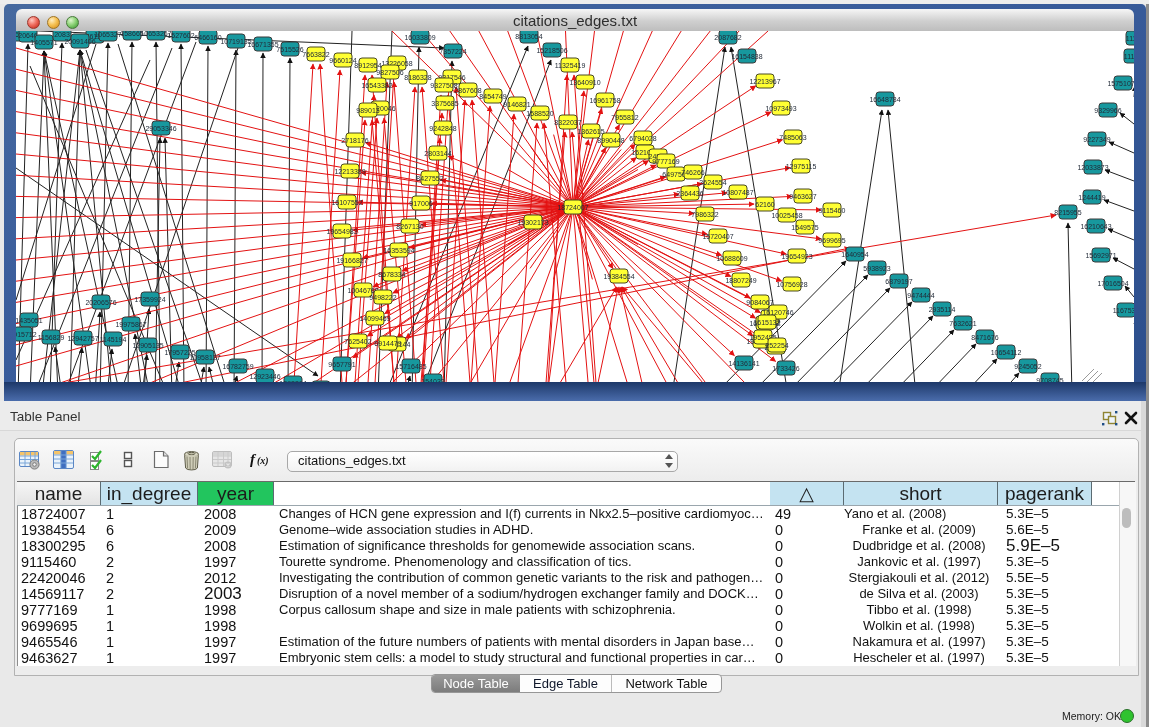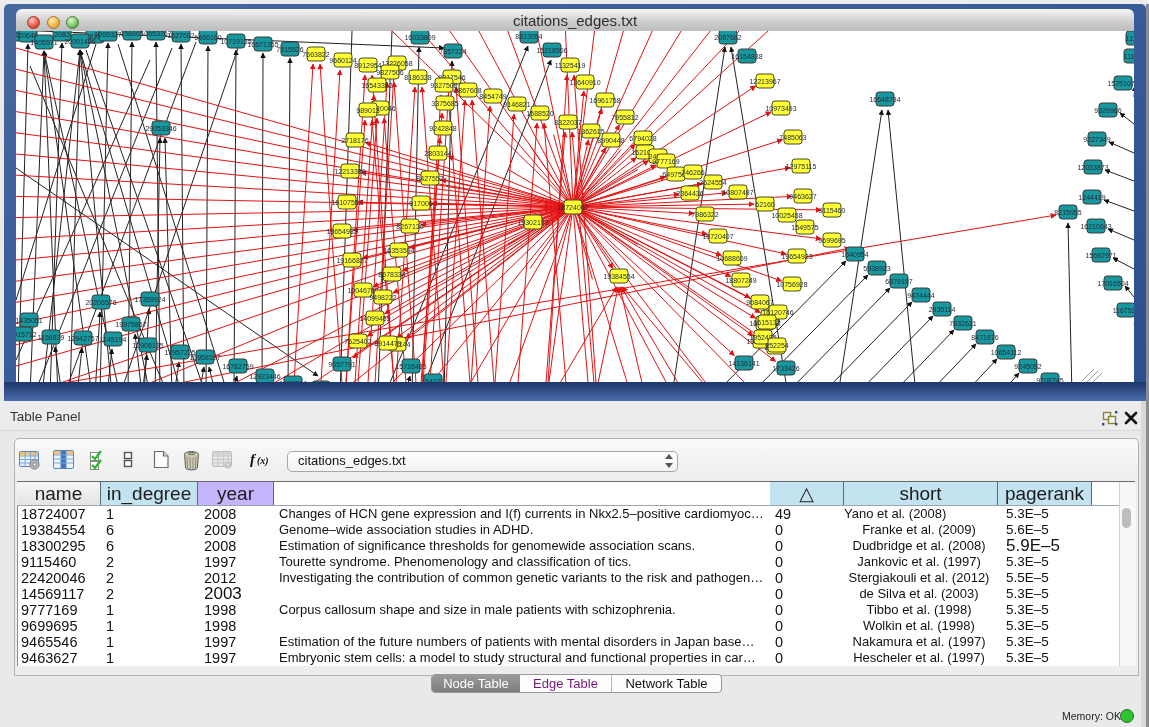--- a/index.html
+++ b/index.html
@@ -615,21 +615,21 @@
 <div style="position:absolute;left:298px;top:450px;font-size:13px;line-height:22px;color:#111;">citations_edges.txt</div>
 <svg style="position:absolute;left:663px;top:453px;" width="12" height="16" viewBox="0 0 12 16">
  <path d="M6 1 L10 6 L2 6 z" fill="#555"></path>
     <path d="M6 15 L10 10 L2 10 z" fill="#555"></path>
 </svg>
 
 <div style="position:absolute;left:17px;top:482px;width:1118px;height:184px;background:#fff;border-left:1px solid #8d8d8d;box-sizing:border-box;"></div>
 <div style="position:absolute;left:0;top:482px;width:1149px;height:36px;font-size:19px;color:#1c1c1c;">
 <div style="position:absolute;left:17px;top:0;width:84px;height:24px;line-height:24px;background:linear-gradient(#f6f6f6,#e3e3e3);border-right:1px solid #5b6b72;box-sizing:border-box;text-align:center;overflow:hidden;">name</div>
     <div style="position:absolute;left:101px;top:0;width:97px;height:24px;line-height:24px;background:#c4e3f1;border-right:1px solid #5b6b72;box-sizing:border-box;text-align:center;overflow:hidden;">in_degree</div>
-    <div style="position:absolute;left:198px;top:0;width:76px;height:24px;line-height:24px;background:#c4b5fd;border-right:1px solid #5b6b72;box-sizing:border-box;text-align:center;overflow:hidden;">year</div>
+    <div style="position:absolute;left:198px;top:0;width:76px;height:24px;line-height:24px;background:#22c55e;border-right:1px solid #5b6b72;box-sizing:border-box;text-align:center;overflow:hidden;">year</div>
     <div style="position:absolute;left:770px;top:0;width:74px;height:24px;line-height:24px;background:#c4e3f1;border-right:1px solid #5b6b72;box-sizing:border-box;text-align:center;overflow:hidden;">△ out_de…</div>
     <div style="position:absolute;left:844px;top:0;width:154px;height:24px;line-height:24px;background:#c4e3f1;border-right:1px solid #5b6b72;box-sizing:border-box;text-align:center;overflow:hidden;">short</div>
     <div style="position:absolute;left:998px;top:0;width:94px;height:24px;line-height:24px;background:#c4e3f1;border-right:1px solid #5b6b72;box-sizing:border-box;text-align:center;overflow:hidden;">pagerank</div>
 <div style="position:absolute;left:1092px;top:0;width:27px;height:24px;background:#fff;"></div>
 <div style="position:absolute;left:17px;top:23px;width:1118px;height:1px;background:#9aa6ad;"></div>
 <div style="position:absolute;left:17px;top:-1px;width:1118px;height:1px;background:#6a6a6a;"></div>
 </div>
 <div style="font-size:13px;color:#111;">
 <div style="position:absolute;left:0;top:506px;width:1105px;height:16px;line-height:16px;">
       <div style="position:absolute;left:21px;width:78px;font-size:14.5px;">18724007</div>
@@ -673,20 +673,21 @@
       <div style="position:absolute;left:204px;width:68px;font-size:14.5px;">2012</div>
       <div style="position:absolute;left:279px;width:489px;overflow:hidden;white-space:nowrap;">Investigating the contribution of common genetic variants to the risk and pathogen…</div>
       <div style="position:absolute;left:775px;width:67px;font-size:14.5px;">0</div>
       <div style="position:absolute;left:844px;width:150px;text-align:center;">Stergiakouli et al. (2012)</div>
       <div style="position:absolute;left:1006px;width:84px;font-size:13.5px;">5.5E–5</div>
     </div>
 <div style="position:absolute;left:0;top:585.7500000000002px;width:1105px;height:16px;line-height:16px;">
       <div style="position:absolute;left:21px;width:78px;font-size:14.5px;">14569117</div>
       <div style="position:absolute;left:106px;width:90px;font-size:14.5px;">2</div>
       <div style="position:absolute;left:204px;width:68px;font-size:17px;">2003</div>
+      <div style="position:absolute;left:279px;width:489px;overflow:hidden;white-space:nowrap;">Disruption of a novel member of a sodium/hydrogen exchanger family and DOCK…</div>
       <div style="position:absolute;left:775px;width:67px;font-size:14.5px;">0</div>
       <div style="position:absolute;left:844px;width:150px;text-align:center;">de Silva et al. (2003)</div>
       <div style="position:absolute;left:1006px;width:84px;font-size:13.5px;">5.3E–5</div>
     </div>
 <div style="position:absolute;left:0;top:601.7000000000003px;width:1105px;height:16px;line-height:16px;">
       <div style="position:absolute;left:21px;width:78px;font-size:14.5px;">9777169</div>
       <div style="position:absolute;left:106px;width:90px;font-size:14.5px;">1</div>
       <div style="position:absolute;left:204px;width:68px;font-size:14.5px;">1998</div>
       <div style="position:absolute;left:279px;width:489px;overflow:hidden;white-space:nowrap;">Corpus callosum shape and size in male patients with schizophrenia.</div>
       <div style="position:absolute;left:775px;width:67px;font-size:14.5px;">0</div>
@@ -720,21 +721,21 @@
       <div style="position:absolute;left:1006px;width:84px;font-size:13.5px;">5.3E–5</div>
     </div>
 </div>
 
 <div style="position:absolute;left:1119px;top:482px;width:16px;height:184px;background:#f7f7f7;border-left:1px solid #d0d0d0;"></div>
 <div style="position:absolute;left:1122px;top:508px;width:9px;height:20px;border-radius:5px;background:#bdbdbd;"></div>
 
 <div style="position:absolute;left:431px;top:674px;width:291px;height:19px;border:1px solid #979797;border-radius:4px;
  background:#fdfdfd;box-sizing:border-box;overflow:hidden;display:flex;font-size:13px;">
  <div style="width:88px;background:linear-gradient(#9a9a9a,#7c7c7c);color:#fff;text-align:center;line-height:18px;">Node Table</div>
- <div style="width:91px;border-right:1px solid #bbb;color:#701a75;text-align:center;line-height:18px;">Edge Table</div>
+ <div style="width:91px;border-right:1px solid #bbb;color:#0f172a;text-align:center;line-height:18px;">Edge Table</div>
  <div style="flex:1;color:#111;text-align:center;line-height:18px;">Network Table</div>
 </div>
 
 <div style="position:absolute;left:1062px;top:710px;font-size:10.5px;color:#222;">Memory: OK</div>
 <div style="position:absolute;left:1120px;top:709px;width:12px;height:12px;border-radius:50%;background:#2fc32f;border:1px solid #2a6e2a;"></div>
 
 <div style="position:absolute;left:1141px;top:401px;width:5px;height:326px;background:#d9d9d9;"></div>
 <div style="position:absolute;left:1146px;top:0;width:3px;height:727px;background:#8c8c8c;"></div>
 <div style="position:absolute;left:0;top:0;width:1149px;height:4px;background:#ededed;"></div>
 </body></html>

